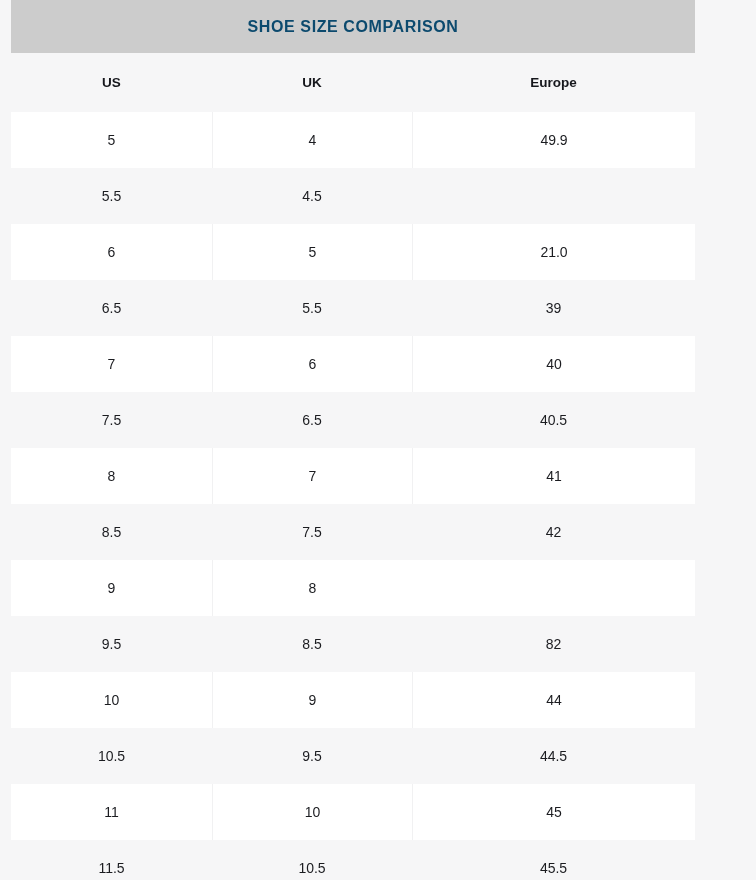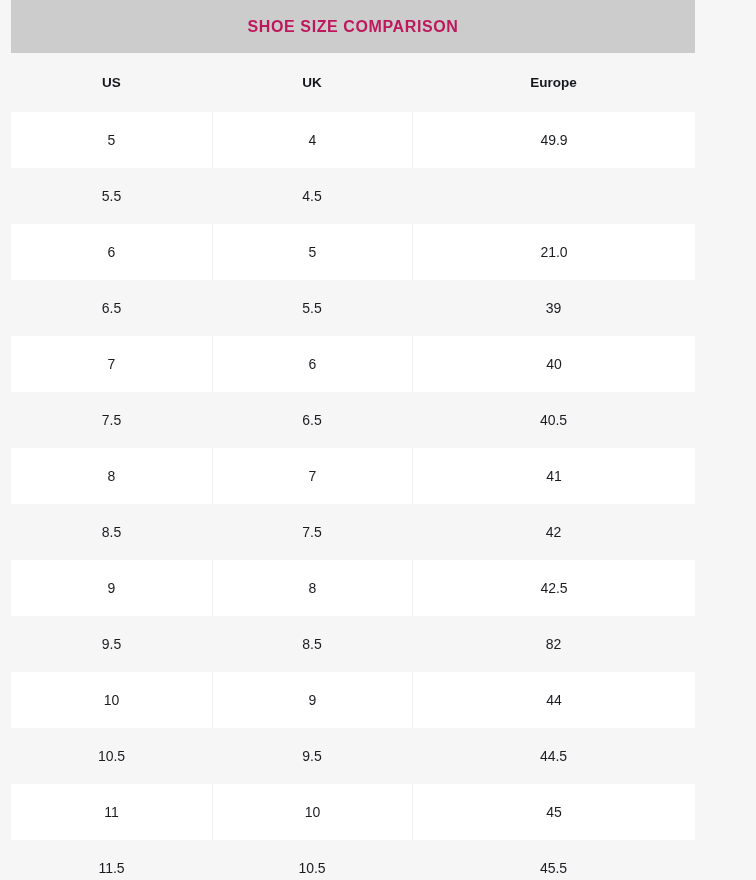--- a/index.html
+++ b/index.html
@@ -31,21 +31,21 @@
     height: 53px;
     background: #cccccc;
     display: flex;
     align-items: center;
     justify-content: center;
   }
   .chart-banner-title {
     font-size: 16px;
     font-weight: bold;
     letter-spacing: 0.6px;
-    color: #be185d;
+    color: #0c4a6e;
     text-transform: uppercase;
     white-space: nowrap;
   }
 
   
   .chart-table {
     position: absolute;
     left: 0;
     top: 53px;
     width: 756px;
@@ -158,21 +158,20 @@
           <div class="chart-cell col-2">41</div>
         </div>
         <div class="chart-row even">
           <div class="chart-cell col-0">8.5</div>
           <div class="chart-cell col-1">7.5</div>
           <div class="chart-cell col-2">42</div>
         </div>
         <div class="chart-row odd">
           <div class="chart-cell col-0">9</div>
           <div class="chart-cell col-1">8</div>
-          <div class="chart-cell col-2">42.5</div>
         </div>
         <div class="chart-row even">
           <div class="chart-cell col-0">9.5</div>
           <div class="chart-cell col-1">8.5</div>
           <div class="chart-cell col-2">82</div>
         </div>
         <div class="chart-row odd">
           <div class="chart-cell col-0">10</div>
           <div class="chart-cell col-1">9</div>
           <div class="chart-cell col-2">44</div>

